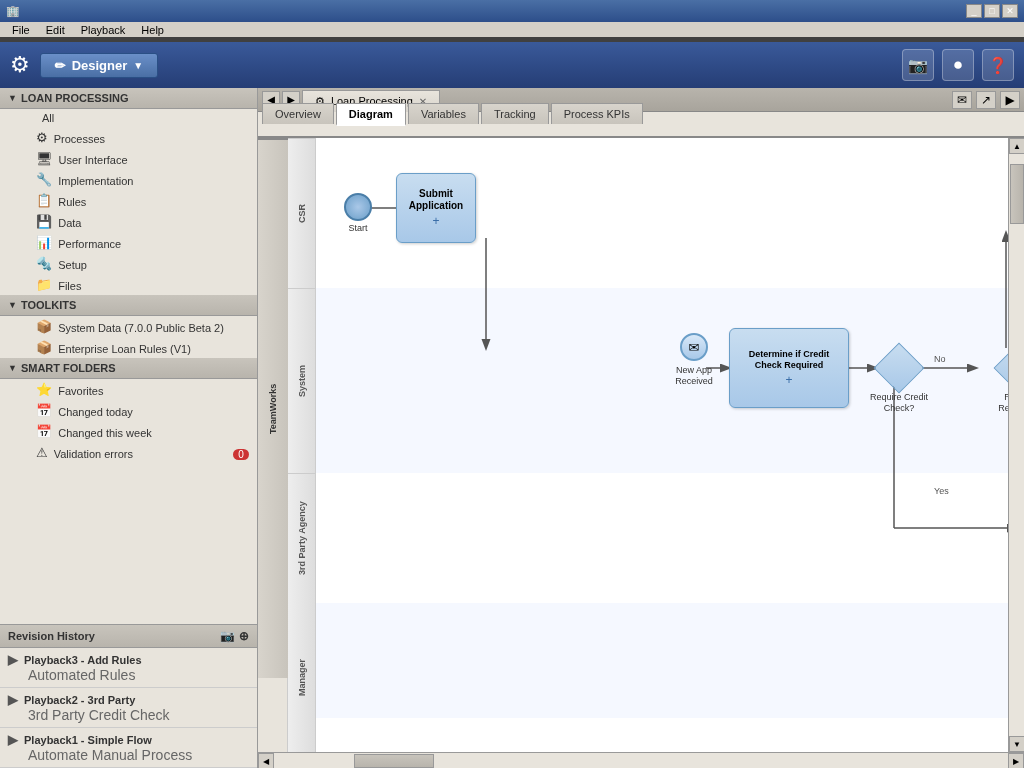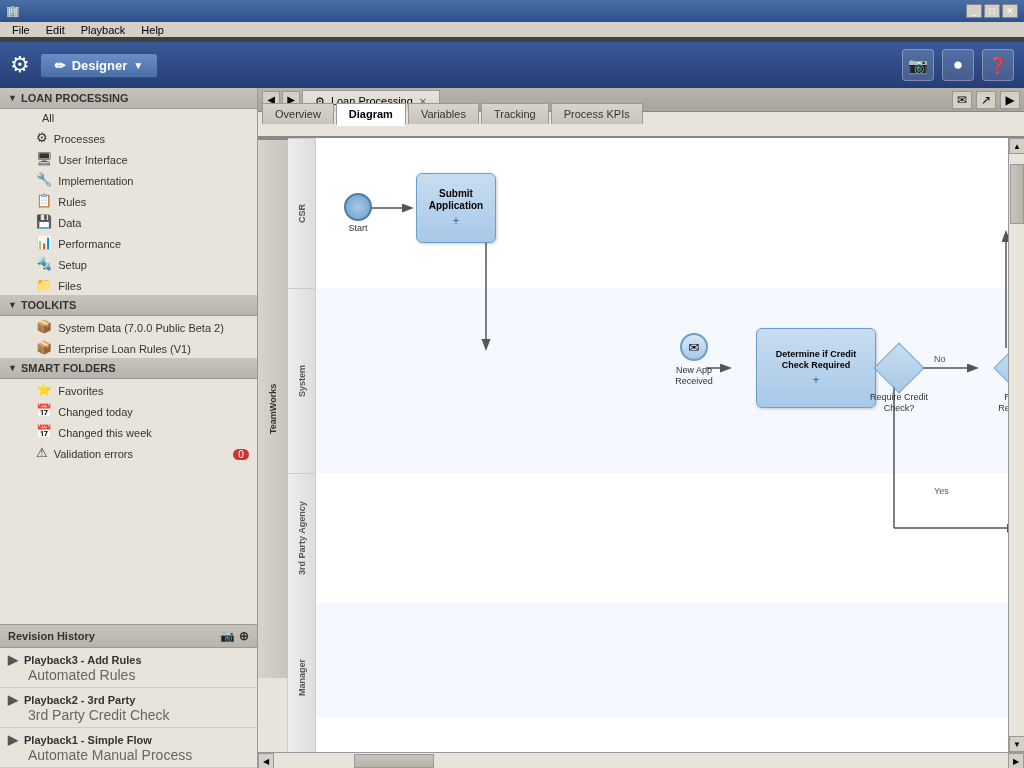--- a/index.html
+++ b/index.html
@@ -529,33 +529,33 @@
               <path d="M0,0 L0,6 L8,3 z" fill="#555"></path>
             </marker>
           </defs>
         </svg>
 
         <div style="position:absolute; left:28px; top:55px; display:flex; flex-direction:column; align-items:center;">
           <div style="width:28px; height:28px; border-radius:50%; background:radial-gradient(circle,#aac8e8,#6a9ec8); border:2px solid #4a7ea8;"></div>
           <div style="font-size:9px; color:#333; margin-top:2px;">Start</div>
         </div>
 
-        <div style="position:absolute; left:100px; top:35px; width:80px; height:70px;">
+        <div style="position:absolute; left:80px; top:35px; width:80px; height:70px;">
           <div class="task-box" style="width:80px; height:70px;">
             <div style="font-size:10px; font-weight:bold; line-height:1.2;">Submit Application</div>
             <div class="plus-btn">+</div>
           </div>
         </div>
 
         <div style="position:absolute; left:348px; top:195px; display:flex; flex-direction:column; align-items:center; width:60px;">
           <div style="width:28px; height:28px; border-radius:50%; background:linear-gradient(to bottom,#d8e8f8,#a8c8e8); border:2px solid #6a9ec8; display:flex; align-items:center; justify-content:center; font-size:13px;">✉</div>
           <div style="font-size:9px; color:#333; text-align:center; margin-top:4px; line-height:1.2;">New App<br>Received</div>
         </div>
 
-        <div style="position:absolute; left:413px; top:190px; width:120px; height:80px;margin-left:27px;">
+        <div style="position:absolute; left:413px; top:190px; width:120px; height:80px;">
           <div class="task-box" style="width:120px; height:80px;">
             <div style="font-size:9px; font-weight:bold; line-height:1.2;">Determine if Credit Check Required</div>
             <div class="plus-btn">+</div>
           </div>
         </div>
 
         <div style="position:absolute; left:548px; top:212px; display:flex; flex-direction:column; align-items:center;">
           <div style="width:36px; height:36px; background:linear-gradient(135deg,#c8ddf0,#a8c8e8); border:1px solid #6a9ec8; transform:rotate(45deg);"></div>
           <div style="font-size:9px; color:#333; text-align:center; margin-top:6px; width:70px; line-height:1.2;">Require Credit Check?</div>
         </div>

